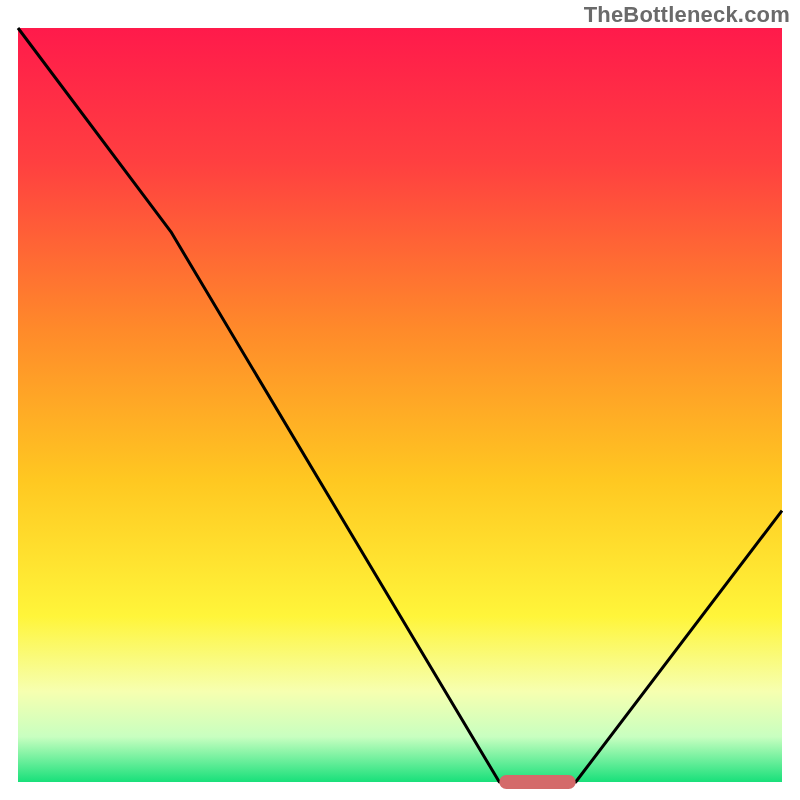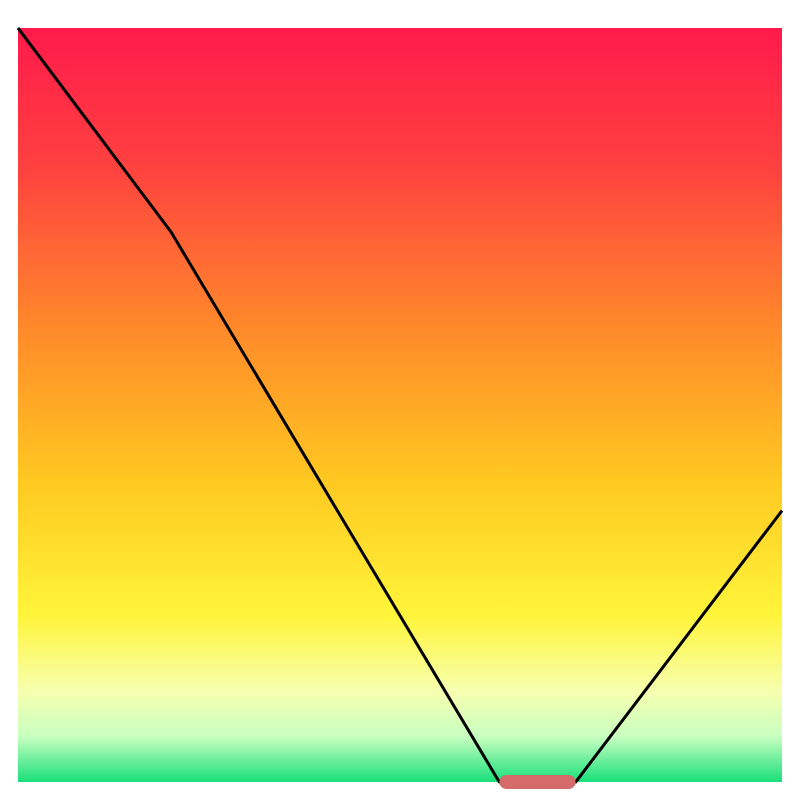--- a/index.html
+++ b/index.html
@@ -27,20 +27,21 @@
   svg.chart {
     position: absolute;
     left: 0;
     top: 0;
   }
 </style>
 </head>
 <body>
 
 <div class="stage">
+  <div class="watermark">TheBottleneck.com</div>
 
   <svg class="chart" width="800" height="800">
     <defs>
       <linearGradient id="bgGrad" x1="0" y1="0" x2="0" y2="1">
           <stop offset="0%" stop-color="#ff1a4b"></stop>
           <stop offset="18%" stop-color="#ff4040"></stop>
           <stop offset="40%" stop-color="#ff8a2a"></stop>
           <stop offset="60%" stop-color="#ffc821"></stop>
           <stop offset="78%" stop-color="#fff53a"></stop>
           <stop offset="88%" stop-color="#f6ffb0"></stop>

